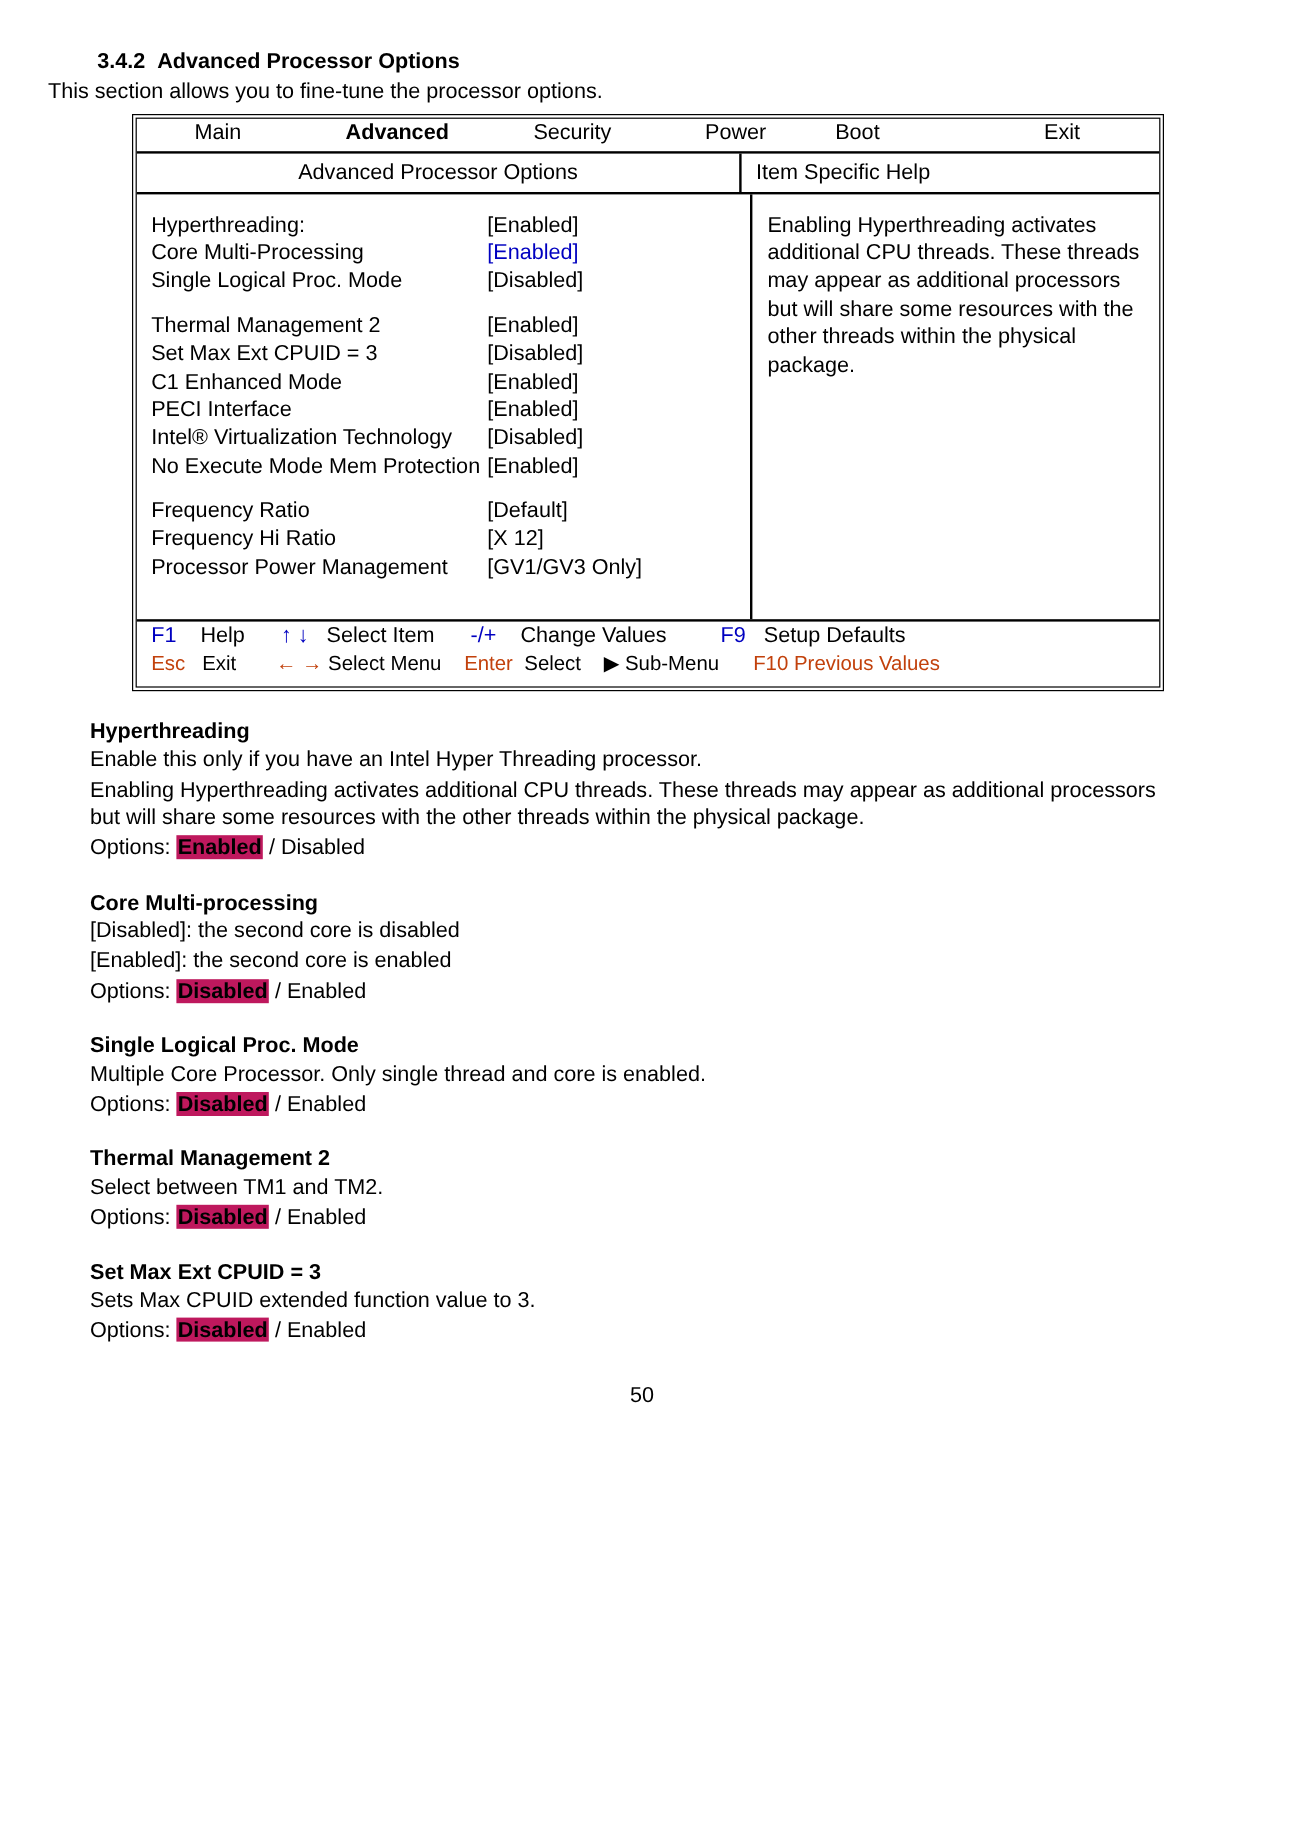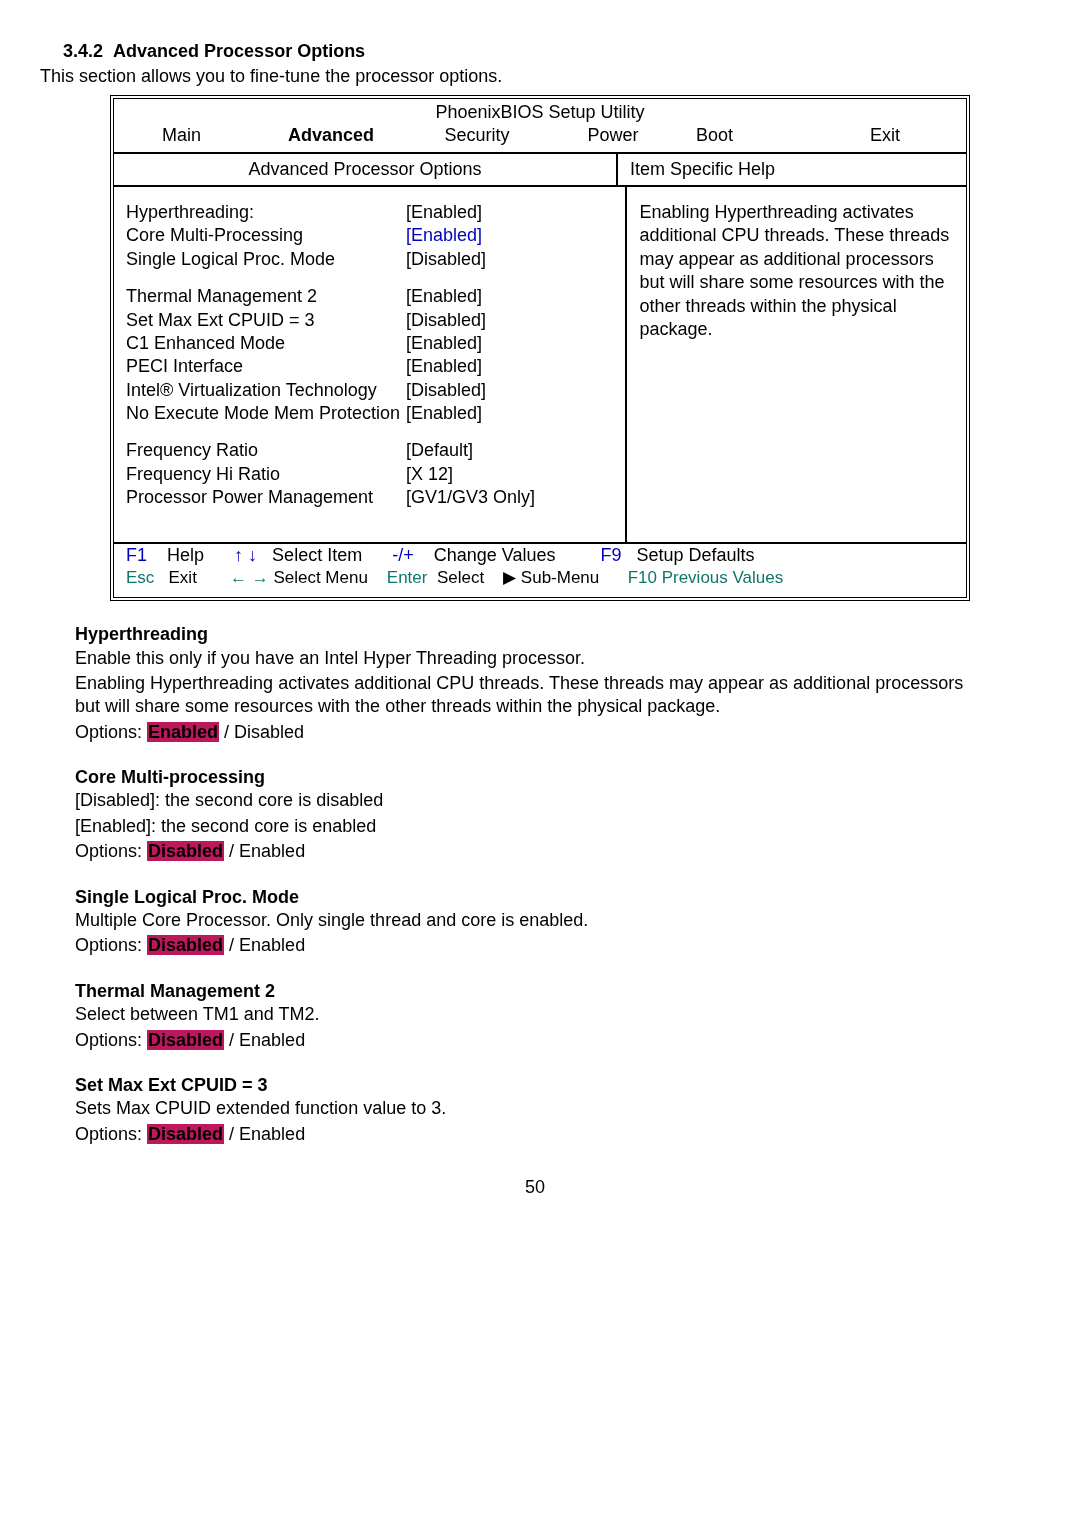--- a/index.html
+++ b/index.html
@@ -11,21 +11,21 @@
       font-family: Arial, Helvetica, sans-serif;
       font-size: 18px;
       line-height: 1.3;
       color: #000;
       background: #fff;
       width: 1080px;
       padding: 40px 50px 40px 40px;
     }
     .section-title {
       font-weight: bold;
-      margin-left: 23px;
+      margin-left: 41px;
       margin-bottom: 2px;
     }
     .section-desc {
       margin-bottom: 6px;
     }
     .bios-box {
       border: 4px double #000;
       margin: 0 60px 0 70px;
     }
     .bios-header {
@@ -93,21 +93,21 @@
       padding: 0 12px 8px 12px;
     }
     .footer-row {
       display: flex;
       align-items: baseline;
       gap: 0;
     }
     .footer-row span {
       white-space: pre;
     }
-    .red { color: #0f766e; }
+    .red { color: #c2410c; }
     .opt-block {
       margin-top: 22px;
       margin-left: 35px;
       margin-right: 50px;
     }
     .opt-title {
       font-weight: bold;
     }
     .opt-body {
       margin-bottom: 2px;
@@ -124,21 +124,20 @@
   </style>
 </head>
 <body>
 
 <div class="section-title">
   <span>3.4.2</span>&nbsp;&nbsp;<span>Advanced Processor Options</span>
 </div>
 <div class="section-desc">This section allows you to fine-tune the processor options.</div>
 
 <div class="bios-box">
-  <div class="bios-header">PhoenixBIOS Setup Utility</div>
   <div class="bios-tabs">
     <span class="tab-main">Main</span>
     <span class="tab-adv">Advanced</span>
     <span class="tab-sec">Security</span>
     <span class="tab-pow">Power</span>
     <span class="tab-boot">Boot</span>
     <span class="tab-exit">Exit</span>
   </div>
   <div class="bios-subheader">
     <div class="left">Advanced Processor Options</div>

